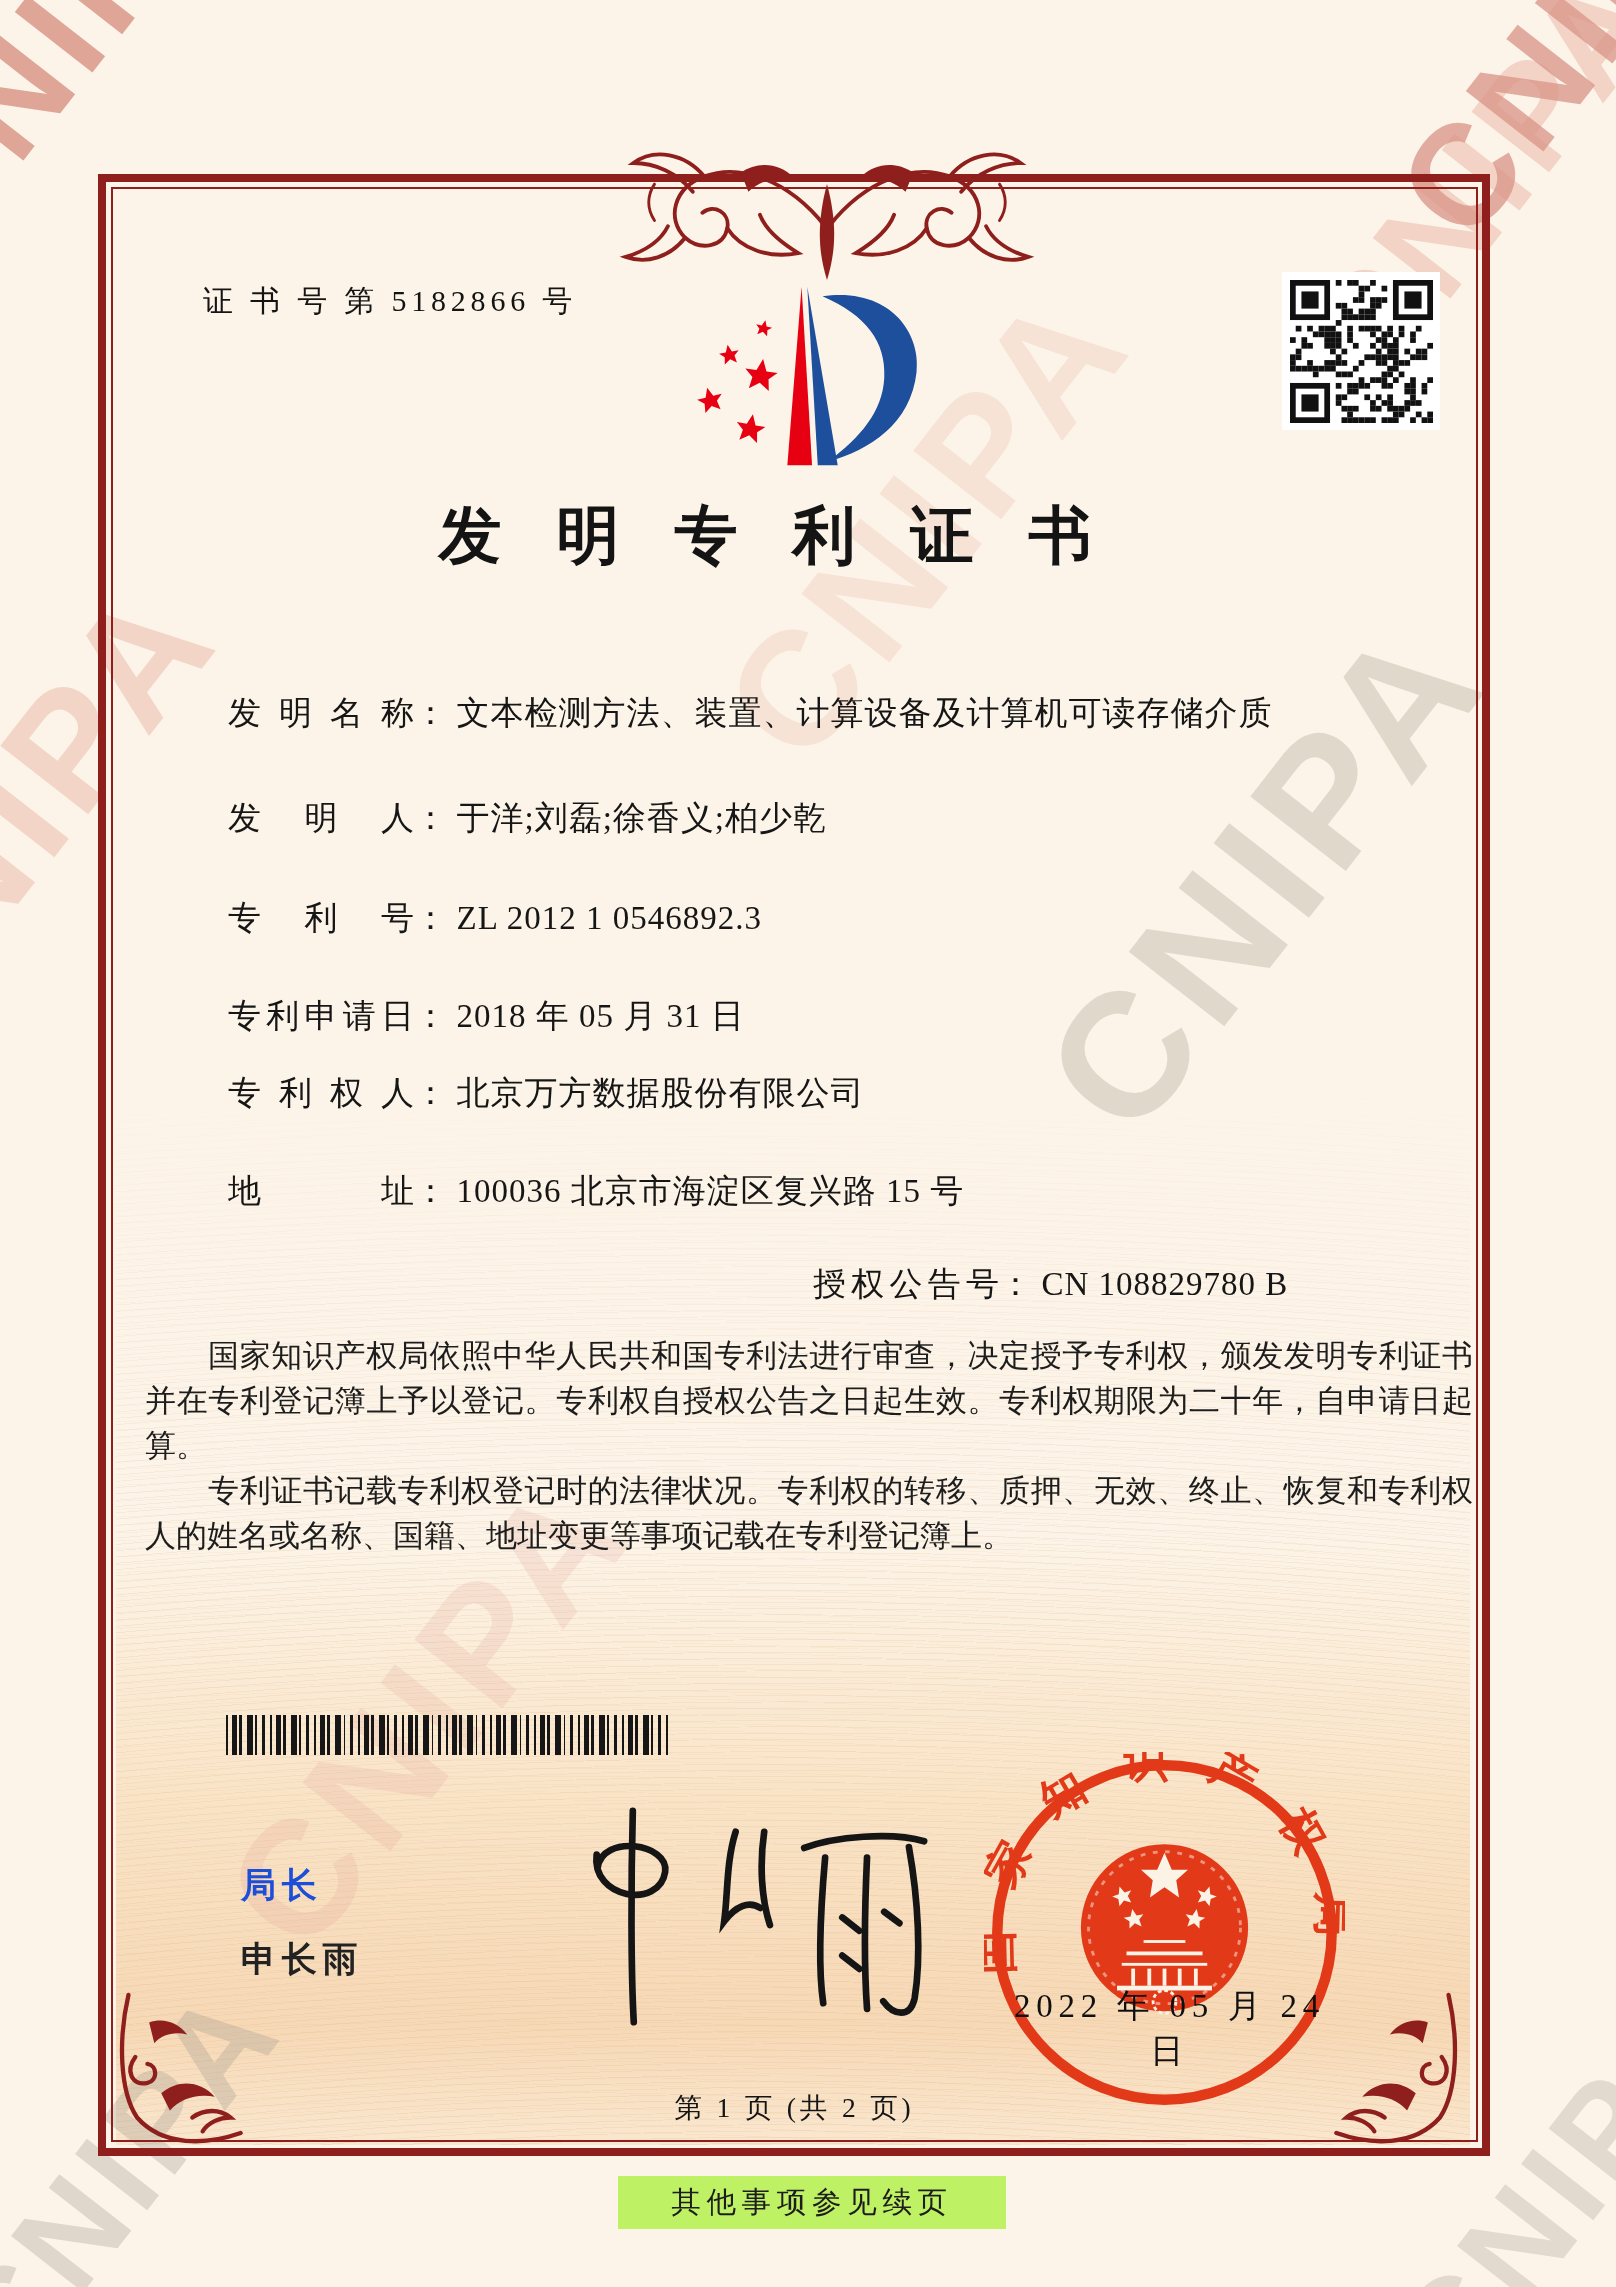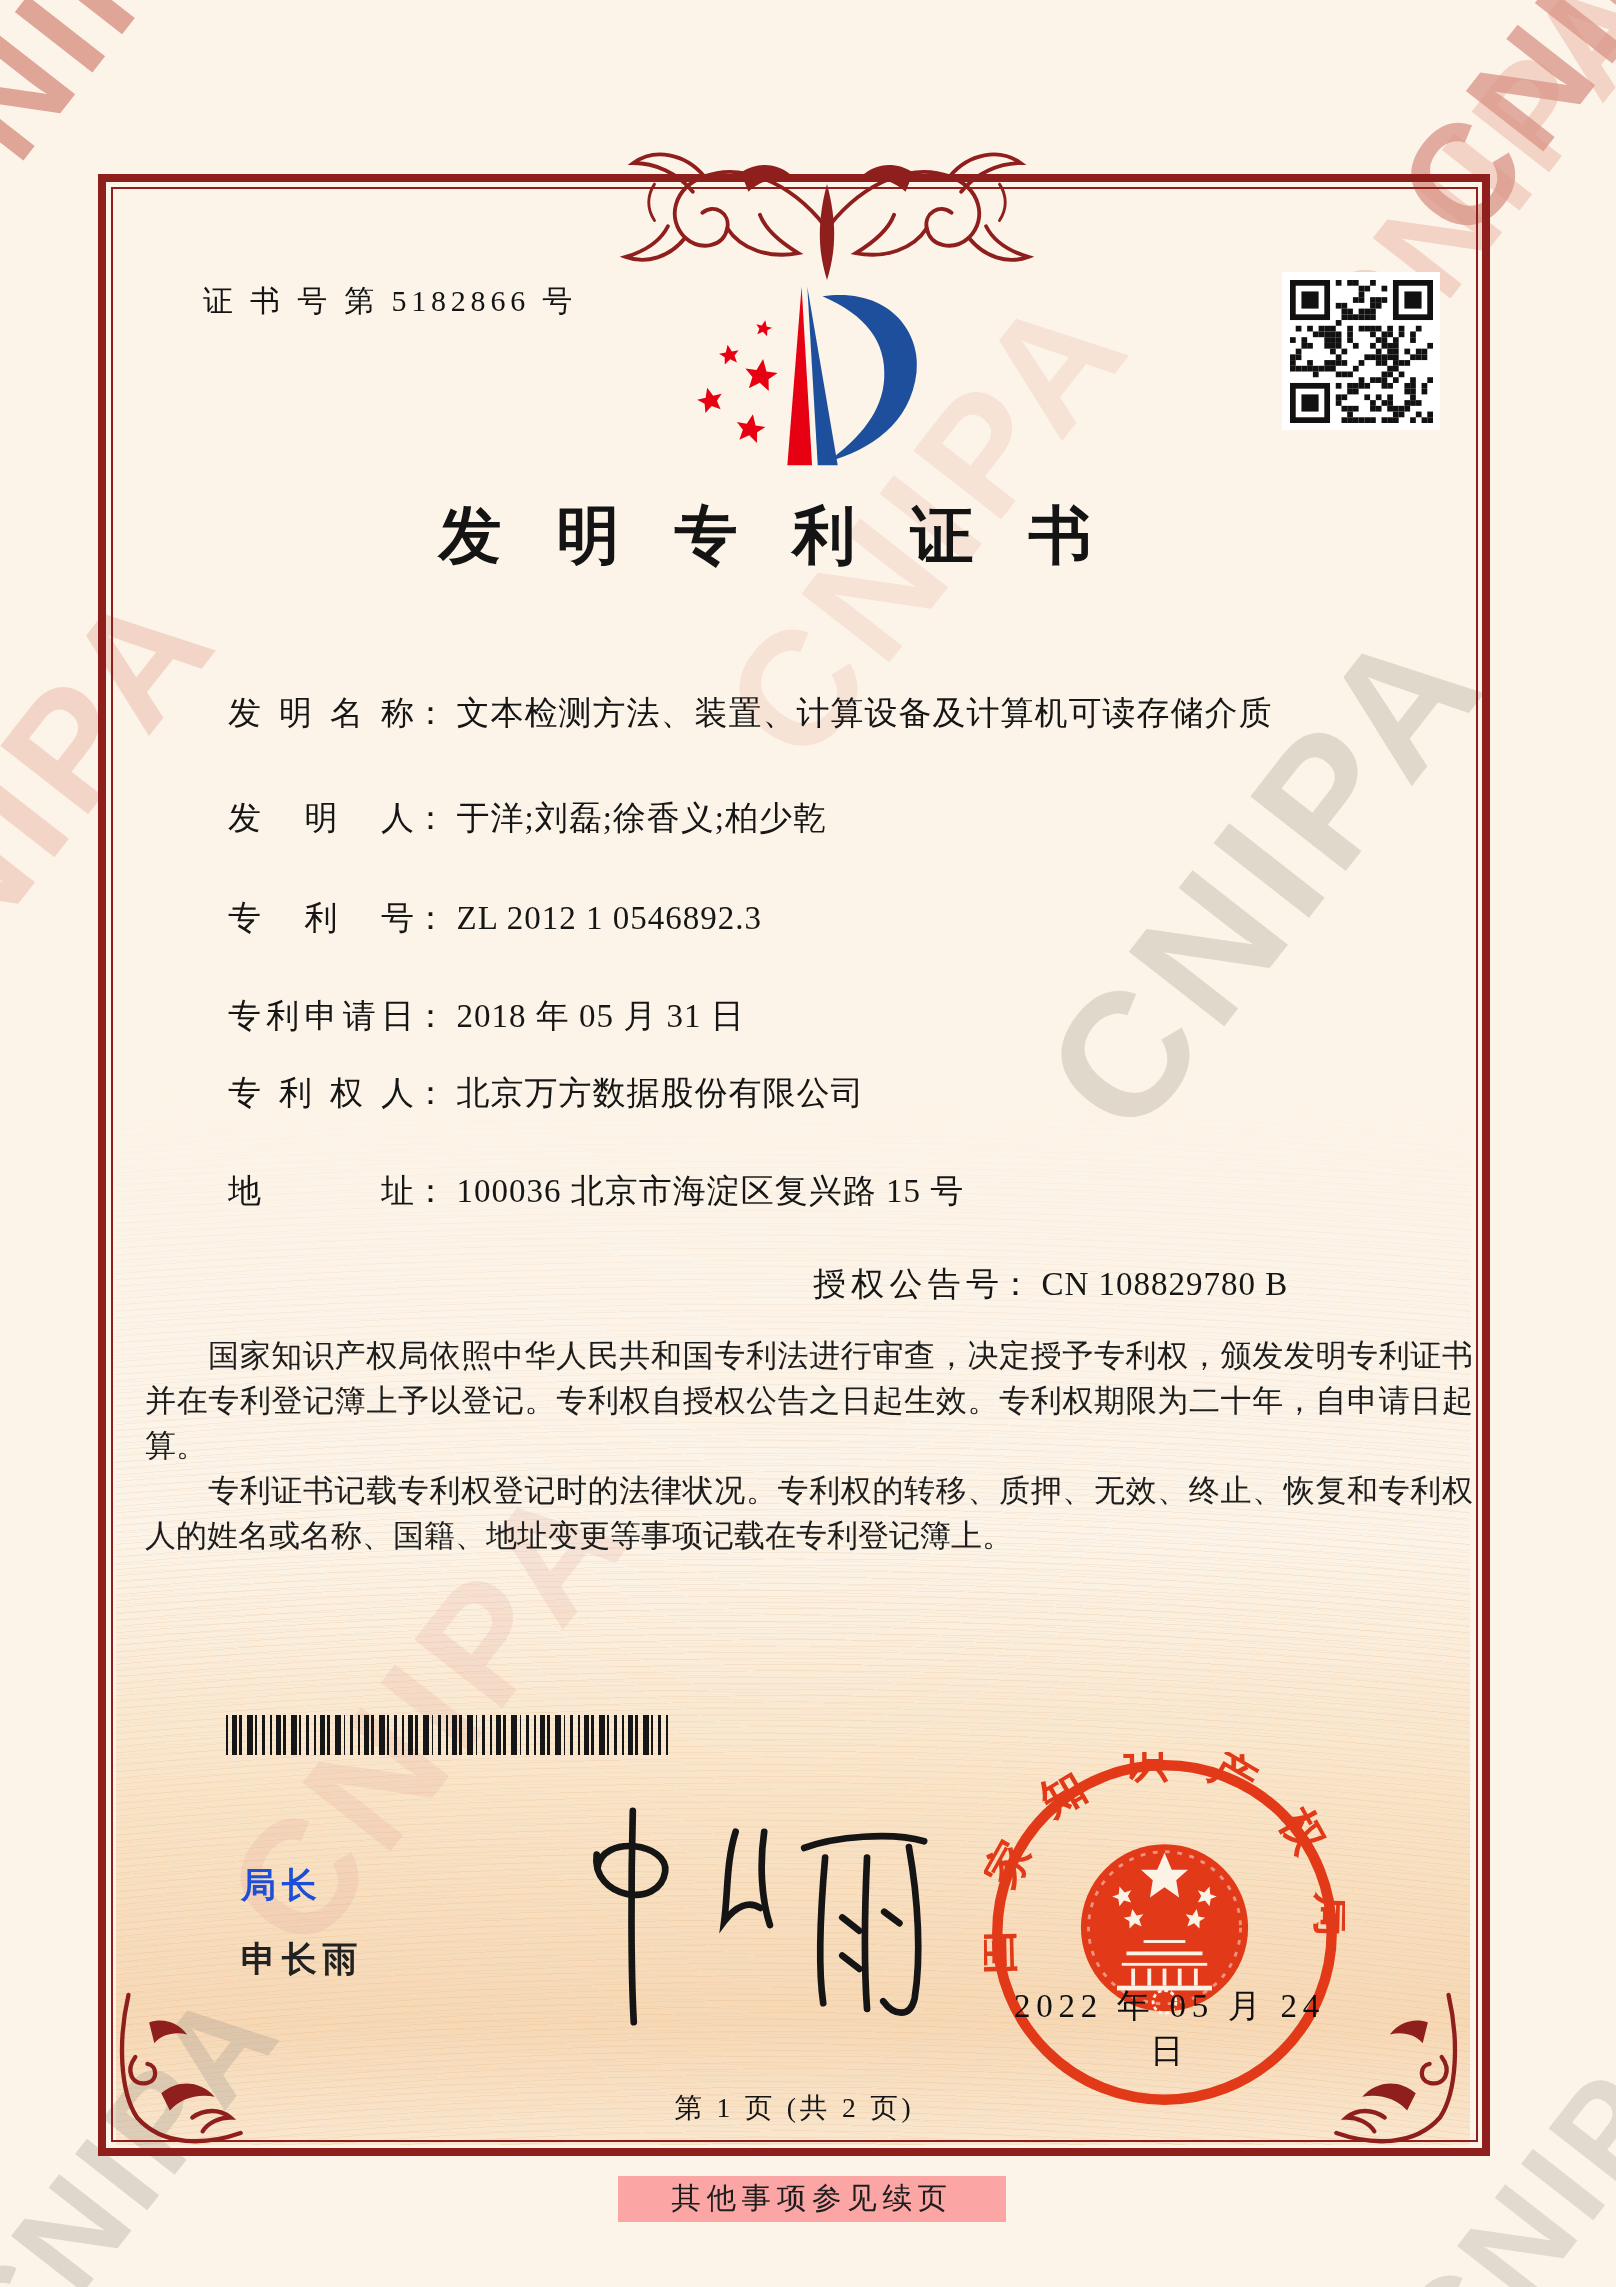--- a/index.html
+++ b/index.html
@@ -60,21 +60,21 @@
   .sig-name{position:absolute;left:241px;top:1936px;font-size:35px;z-index:5;
              font-family:"Liberation Sans",sans-serif;font-weight:600;letter-spacing:5.7px;color:#222;}
   .sig-script{position:absolute;left:490px;top:1805px;width:457px;height:224px;z-index:5;}
   .seal{position:absolute;left:984px;top:1752px;width:361px;height:361px;z-index:6;opacity:.96;}
   .seal-date{position:absolute;left:989px;top:1984px;width:361px;text-align:center;font-size:33px;
              letter-spacing:5.7px;color:#101010;z-index:7;}
 
   
   .page-no{position:absolute;left:98px;top:2089px;width:1393px;text-align:center;
            font-size:27.6px;letter-spacing:3.8px;z-index:5;}
-  .note{position:absolute;left:618px;top:2176px;width:388px;height:46px;background:#fca5a5;z-index:5;
+  .note{position:absolute;left:618px;top:2176px;width:388px;height:53px;background:#bef264;z-index:5;
         display:flex;align-items:center;justify-content:center;font-size:29.5px;letter-spacing:5.7px;color:#1d1d1d;}
 </style>
 </head>
 <body>
 
 <div class="page">
 
   <div class="wm" style="left:57px;top:38px;font-size:143px;color:rgba(193,85,70,.5)">CNIPA</div>
   <div class="wm" style="left:1577px;top:28.5px;font-size:143px;color:rgba(193,85,70,.45)">CNIPA</div>
   <div class="wm" style="left:1484px;top:176px;font-size:143px;color:rgba(224,150,135,.35)">CNIPA</div>

